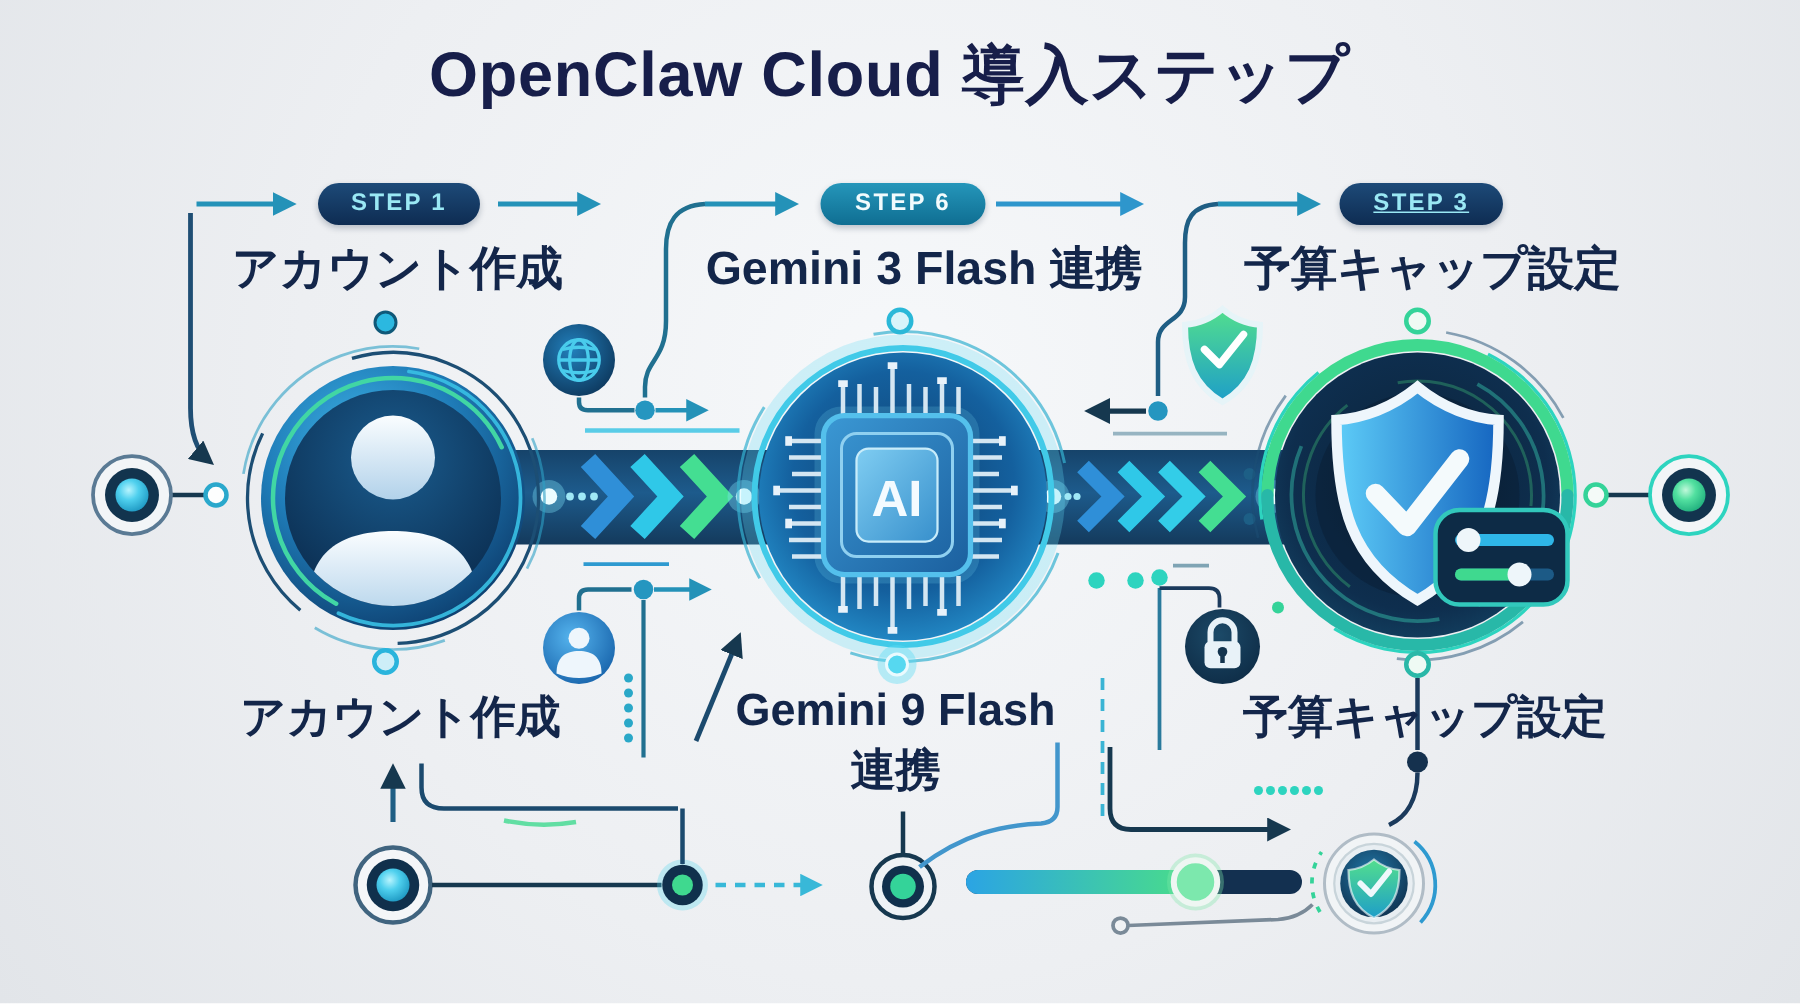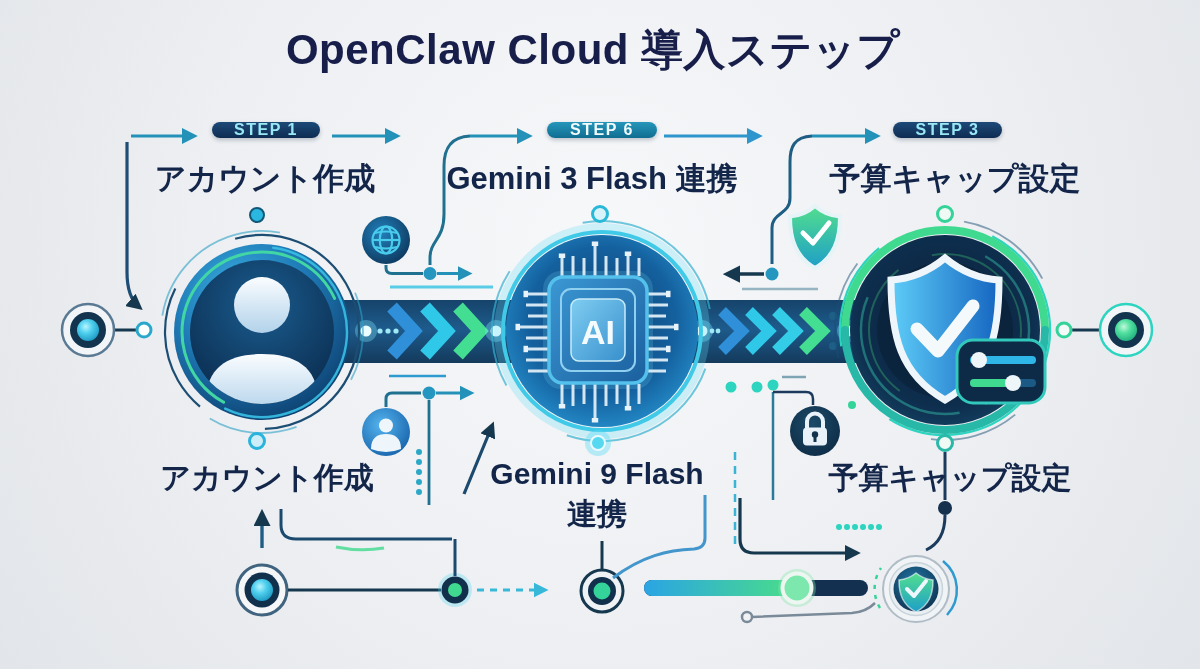--- a/index.html
+++ b/index.html
@@ -7,38 +7,38 @@
   .stage{
     position:relative;width:1200px;height:669px;overflow:hidden;
     background:radial-gradient(circle at 50% 38%, #f6f8fa 0%, #edeff2 55%, #e2e5e9 100%);
   }
   .stage svg{position:absolute;left:0;top:0;}
   .title{
     position:absolute;left:0;right:14px;top:22px;text-align:center;
     font-size:42px;font-weight:bold;color:#171e4a;letter-spacing:.5px;
   }
   .badge{
-    position:absolute;height:16px;border-radius:15px;
+    position:absolute;height:28px;border-radius:15px;
     display:flex;align-items:center;justify-content:center;
     font-size:16px;font-weight:bold;letter-spacing:1.5px;
     box-shadow:0 2px 4px rgba(10,30,60,.25);
   }
   .badge-dark{background:linear-gradient(180deg,#1d4a78,#0e2c52);color:#9ae8f4;}
   .badge-teal{background:linear-gradient(180deg,#2596ba,#0f6e92);color:#f2fbfd;}
   .b1{left:212px;top:122px;width:108px;}
   .b2{left:547px;top:122px;width:110px;}
-  .b3{left:893px;top:122px;width:109px;}
+  .b3{left:893px;top:122px;width:109px;text-decoration:underline;}
   .heading,.caption{
     position:absolute;transform:translateX(-50%);
     font-weight:bold;color:#13264a;white-space:nowrap;text-align:center;
   }
   .heading{font-size:31px;}
   .caption{font-size:30px;}
   .h1{left:265px;top:158px;}
-  .h2{left:592px;top:158px;}
+  .h2{left:616px;top:158px;}
   .h3{left:955px;top:158px;}
   .c1{left:267px;top:458px;}
   .c2{left:597px;top:454px;text-align:center;line-height:1.32;}
   .c3{left:950px;top:458px;}
 </style>
 </head>
 <body>
 
 <div class="stage">
 

